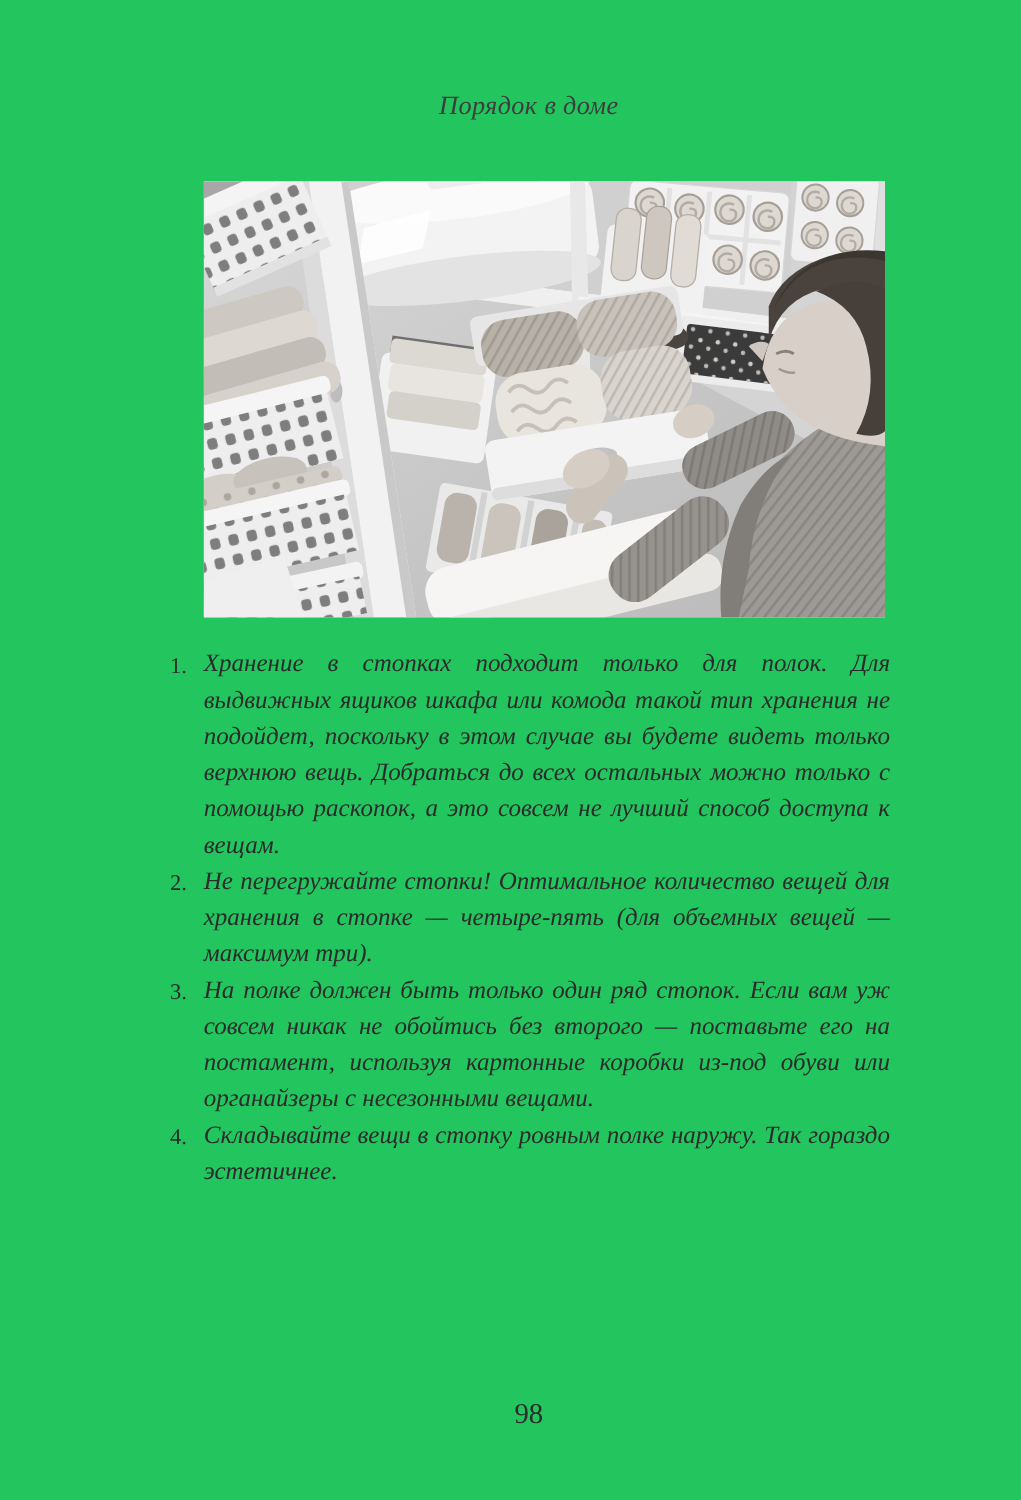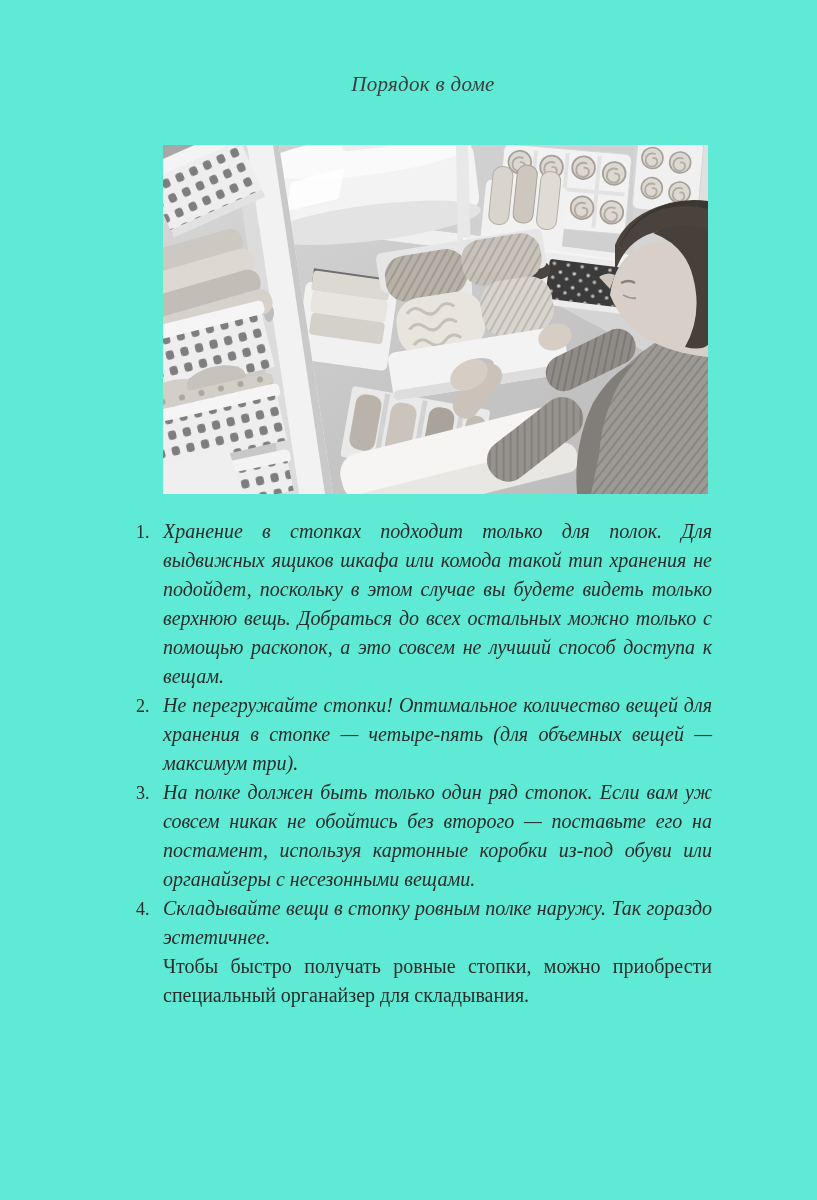--- a/index.html
+++ b/index.html
@@ -1,20 +1,20 @@
 <!DOCTYPE html>
 <html lang="ru"><head>
 <meta charset="utf-8">
 <style>
   html, body { margin: 0; padding: 0; background: #ffffff; }
   .page {
     position: relative;
     width: 817px;
     height: 1200px;
-    background: #5eead4;
+    background: #22c55e;
     font-family: "Liberation Serif", "DejaVu Serif", serif;
     color: #2b2b2b;
     overflow: hidden;
   }
   .running-head {
     position: absolute;
     top: 72px;
     left: 134px;
     width: 578px;
     text-align: center;
@@ -301,16 +301,16 @@
     <div class="list-item">
       <span class="num">3.</span>
       <span class="item-text">На полке должен быть только один ряд стопок. Если вам уж совсем никак не обойтись без второго — поставьте его на постамент, используя картонные коробки из-под обуви или органайзеры с несезонными вещами.</span>
     </div>
 
     <div class="list-item">
       <span class="num">4.</span>
       <span class="item-text">Складывайте вещи в стопку ровным полке наружу. Так гораздо эстетичнее.</span>
     </div>
 
-    <p class="closing">Чтобы быстро получать ровные стопки, можно приобрести специальный органайзер для складывания.</p>
   </div>
 
+  <div class="page-number">98</div>
 </div>
 
 </body></html>

